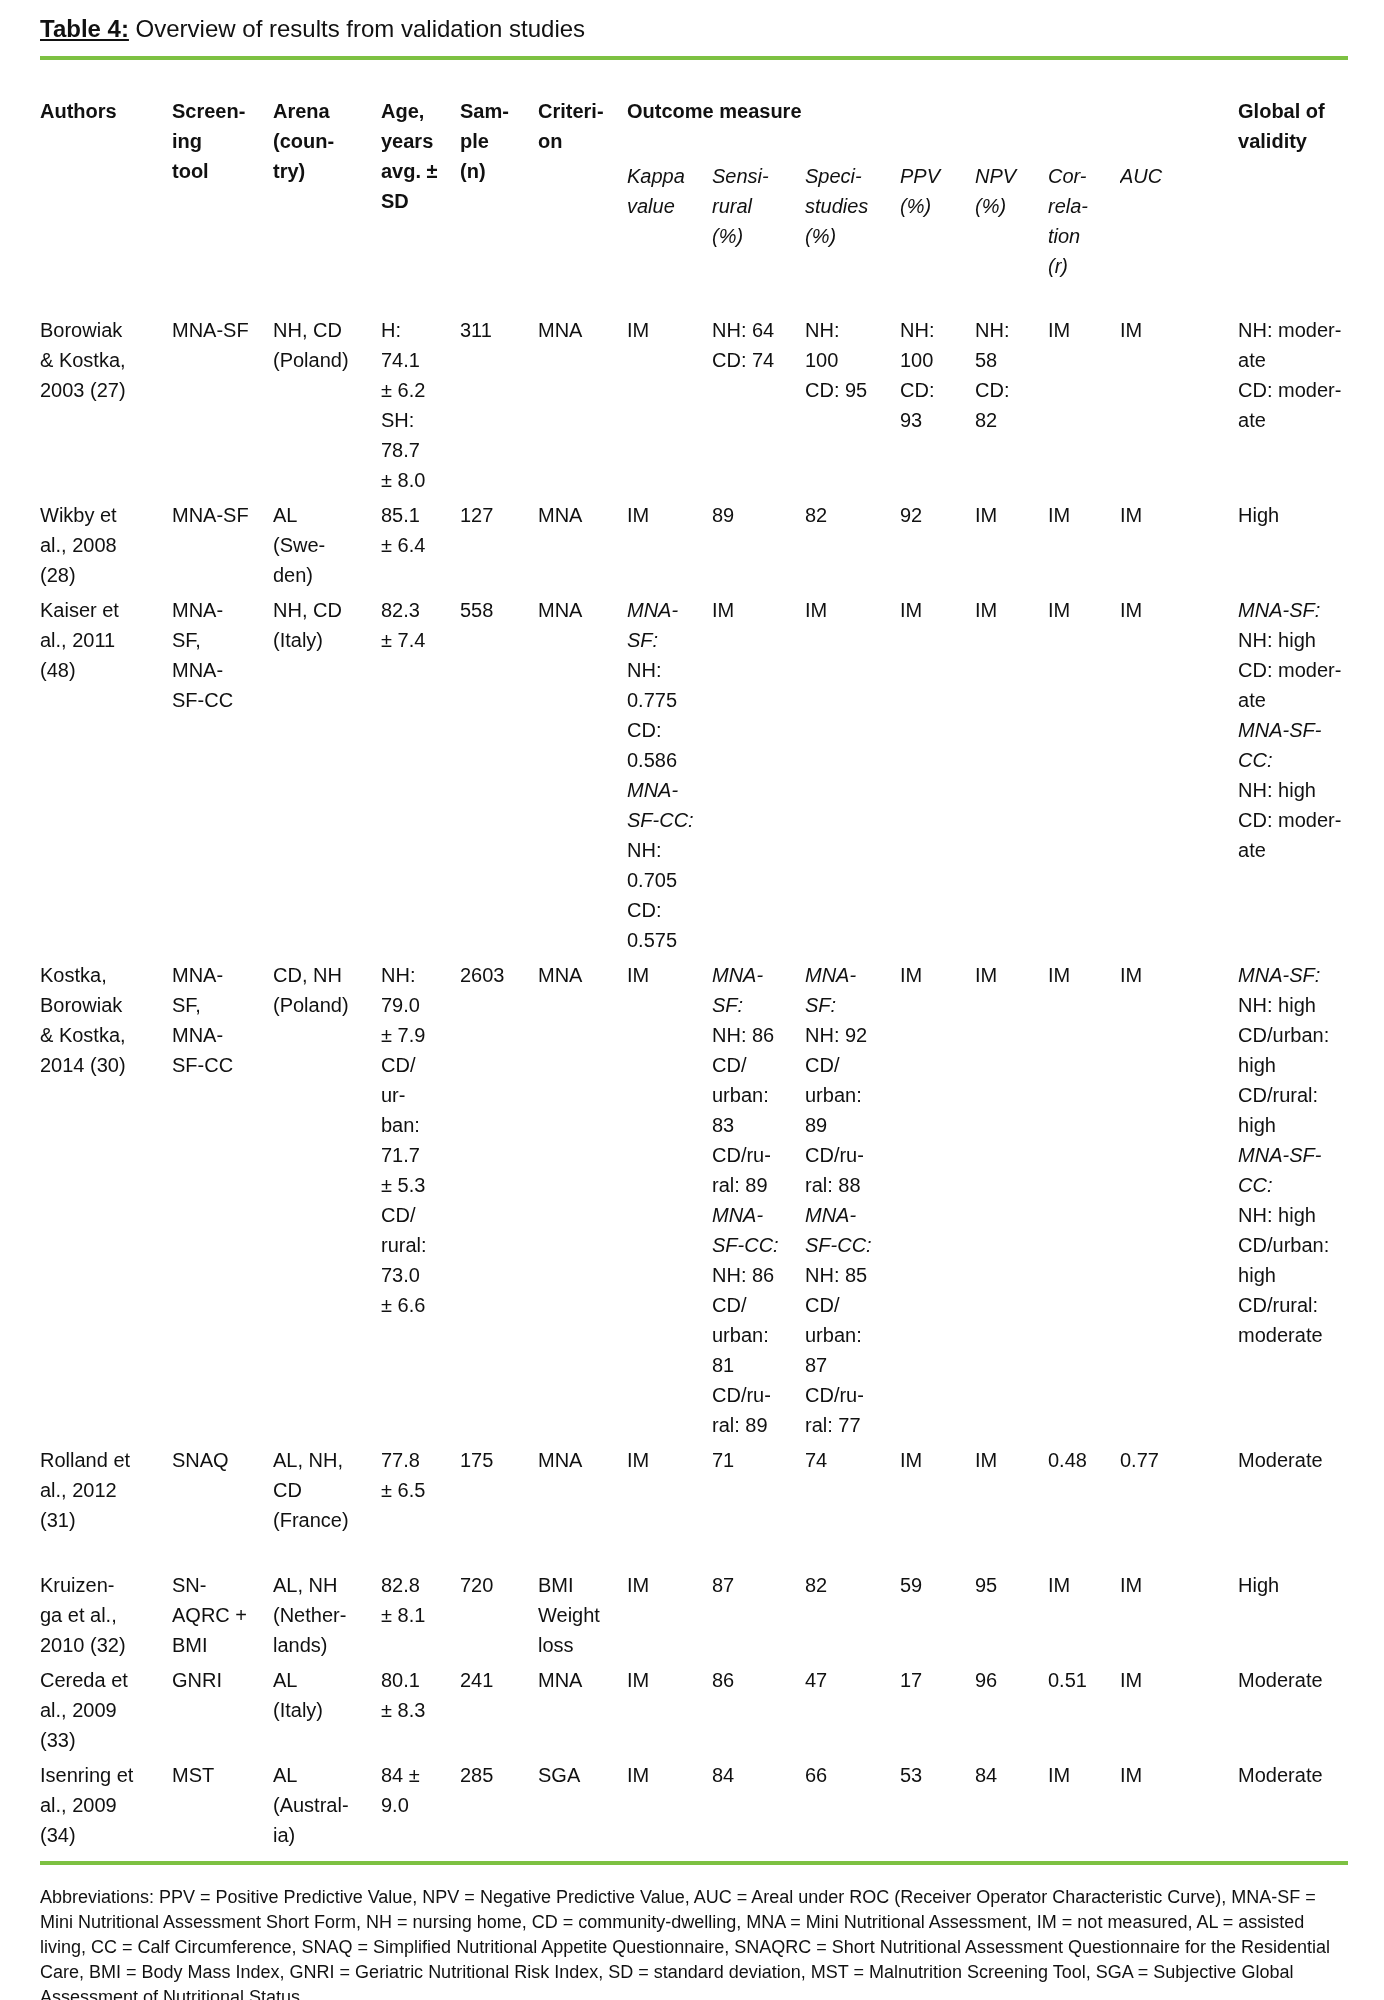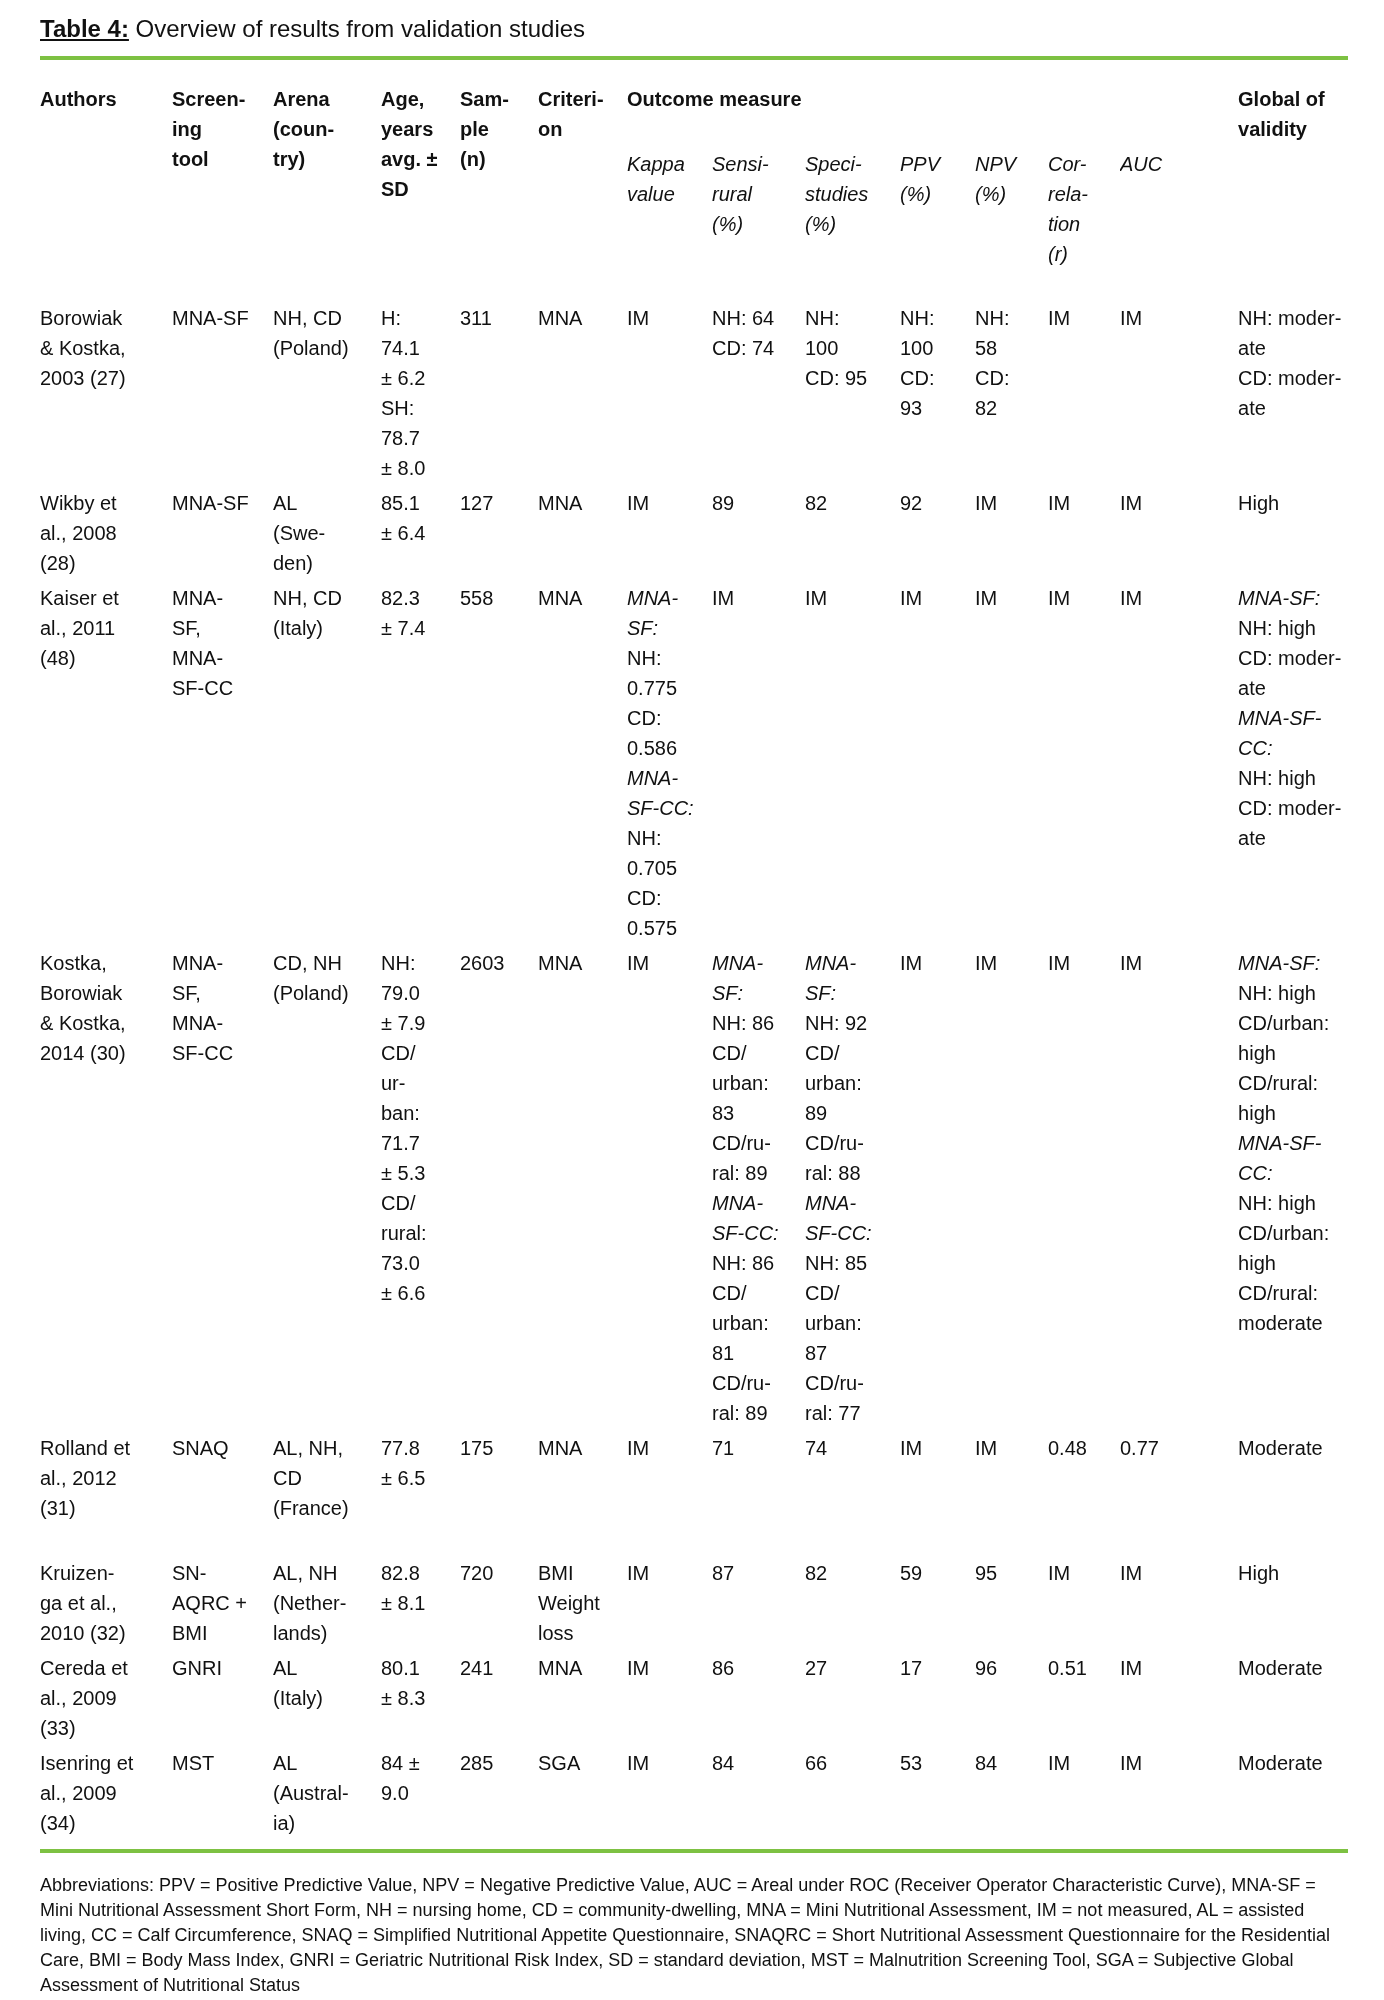--- a/index.html
+++ b/index.html
@@ -22,21 +22,21 @@
   .rule {
     height: 4px;
     width: 1308px;
     background: #7DC142;
     border: none;
   }
   table {
     width: 1308px;
     table-layout: fixed;
     border-collapse: collapse;
-    margin-top: 24px;
+    margin-top: 36px;
     font-size: 20px;
     line-height: 30px;
   }
   th, td {
     text-align: left;
     vertical-align: top;
     white-space: pre-line;
     padding: 0;
     font-weight: normal;
     overflow: hidden;
@@ -346,21 +346,21 @@
 (33)</td>
         <td>GNRI</td>
         <td>AL
 (Italy)</td>
         <td>80.1
 ± 8.3</td>
         <td>241</td>
         <td>MNA</td>
         <td>IM</td>
         <td>86</td>
-        <td>27</td>
+        <td>47</td>
         <td>17</td>
         <td>96</td>
         <td>0.51</td>
         <td>IM</td>
         <td>Moderate</td>
       </tr>
       <tr>
         <td>Isenring et
 al., 2009
 (34)</td>

